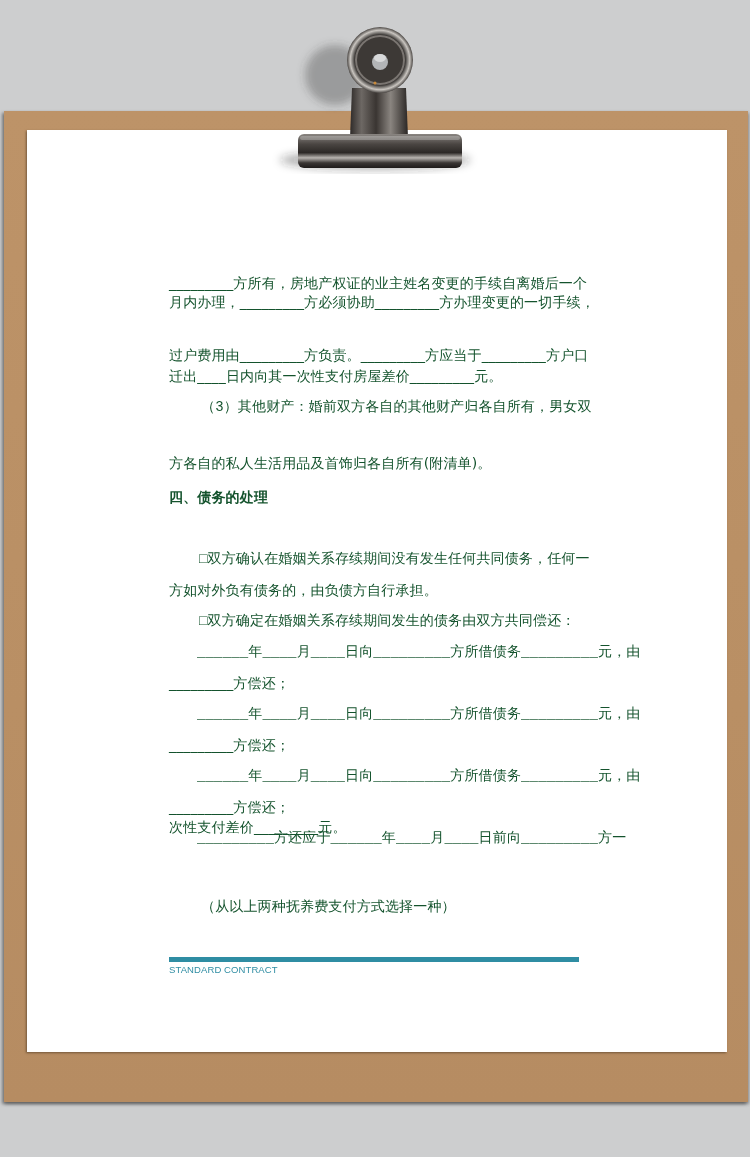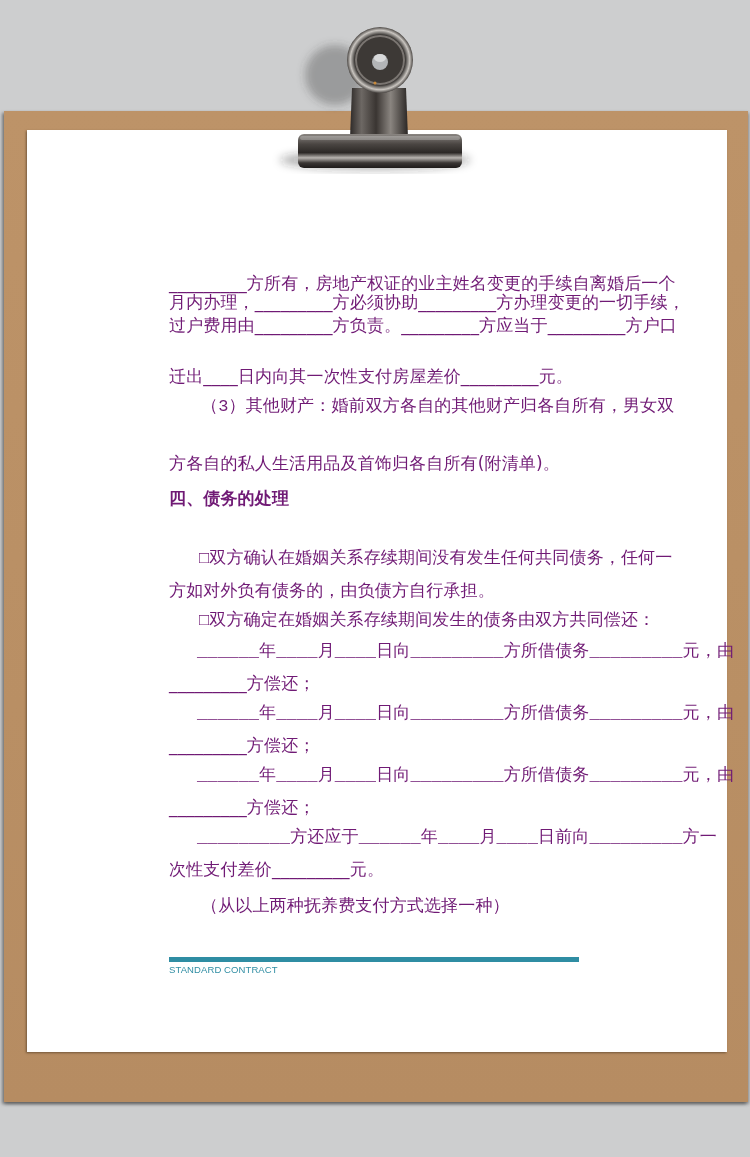--- a/index.html
+++ b/index.html
@@ -22,29 +22,29 @@
     left: 27px; top: 130px;
     width: 700px; height: 922px;
     background: #ffffff;
     box-shadow: -1px 1px 2px rgba(70,50,30,0.6);
   }
   .line {
     position: absolute;
     left: 169px;
     width: 412px;
     height: 20px;
-    font-size: 17px;
+    font-size: 14px;
     line-height: 20px;
-    color: #701a75;
+    color: #14532d;
     white-space: nowrap;
     letter-spacing: 0.15px;
   }
   .line.indent { padding-left: 28px; font-family: Liberation Mono, monospace; }
   .line.justify { text-align: justify; text-align-last: justify; }
-  .heading { font-weight: bold; }
+  .heading { font-weight: bold; font-family: Liberation Serif, serif; }
   .rule {
     position: absolute;
     left: 169px; top: 957px;
     width: 410px; height: 5px;
     background: #2f8da3;
   }
   .footer-label {
     position: absolute;
     left: 169px; top: 964px;
     font-size: 9.5px;
@@ -56,38 +56,38 @@
   .clip { position: absolute; left: 0; top: 0; width: 750px; height: 200px; pointer-events: none; }
 </style>
 </head>
 <body>
 
 <div class="board"></div>
 <div class="paper"></div>
 
 <div class="line justify" style="top:273px">_________方所有，房地产权证的业主姓名变更的手续自离婚后一个</div>
 <div class="line justify" style="top:292px">月内办理，_________方必须协助_________方办理变更的一切手续，</div>
-<div class="line justify" style="top:315px">过户费用由_________方负责。_________方应当于_________方户口</div>
+<div class="line justify" style="top:345px">过户费用由_________方负责。_________方应当于_________方户口</div>
 <div class="line" style="top:366px">迁出____日内向其一次性支付房屋差价_________元。</div>
 <div class="line justify indent" style="top:397px; padding-left:32px">（3）其他财产：婚前双方各自的其他财产归各自所有，男女双</div>
 <div class="line" style="top:453px">方各自的私人生活用品及首饰归各自所有(附清单)。</div>
 
 <div class="line heading" style="top:488px">四、债务的处理</div>
 
 <div class="line justify indent" style="top:549px; padding-left:30px">□双方确认在婚姻关系存续期间没有发生任何共同债务，任何一</div>
 <div class="line" style="top:580px">方如对外负有债务的，由负债方自行承担。</div>
 <div class="line indent" style="top:611px; padding-left:30px">□双方确定在婚姻关系存续期间发生的债务由双方共同偿还：</div>
 <div class="line justify indent" style="top:642px">______年____月____日向_________方所借债务_________元，由</div>
 <div class="line" style="top:673px">_________方偿还；</div>
 <div class="line justify indent" style="top:704px">______年____月____日向_________方所借债务_________元，由</div>
 <div class="line" style="top:735px">_________方偿还；</div>
 <div class="line justify indent" style="top:766px">______年____月____日向_________方所借债务_________元，由</div>
 <div class="line" style="top:797px">_________方偿还；</div>
 <div class="line justify indent" style="top:828px">_________方还应于______年____月____日前向_________方一</div>
-<div class="line" style="top:859px">次性支付差价_________元。</div>
+<div class="line" style="top:817px">次性支付差价_________元。</div>
 <div class="line indent" style="top:897px; padding-left:32px">（从以上两种抚养费支付方式选择一种）</div>
 
 <div class="rule"></div>
 <div class="footer-label">STANDARD CONTRACT</div>
 
 <svg class="clip" viewBox="0 0 750 200" xmlns="http://www.w3.org/2000/svg">
   <defs>
     <linearGradient id="metalV" x1="0" y1="0" x2="1" y2="0">
       <stop offset="0" stop-color="#2e2a28"></stop>
       <stop offset="0.2" stop-color="#6d6864"></stop>

